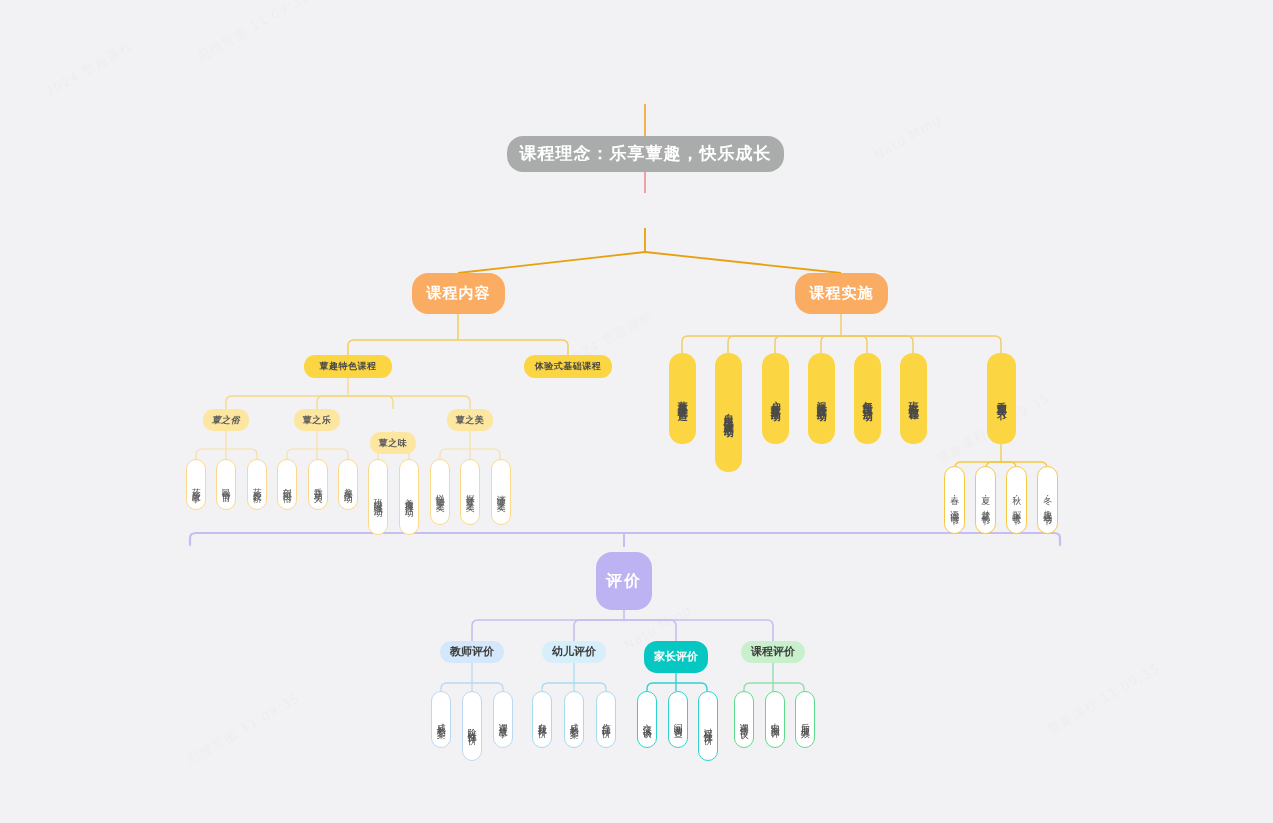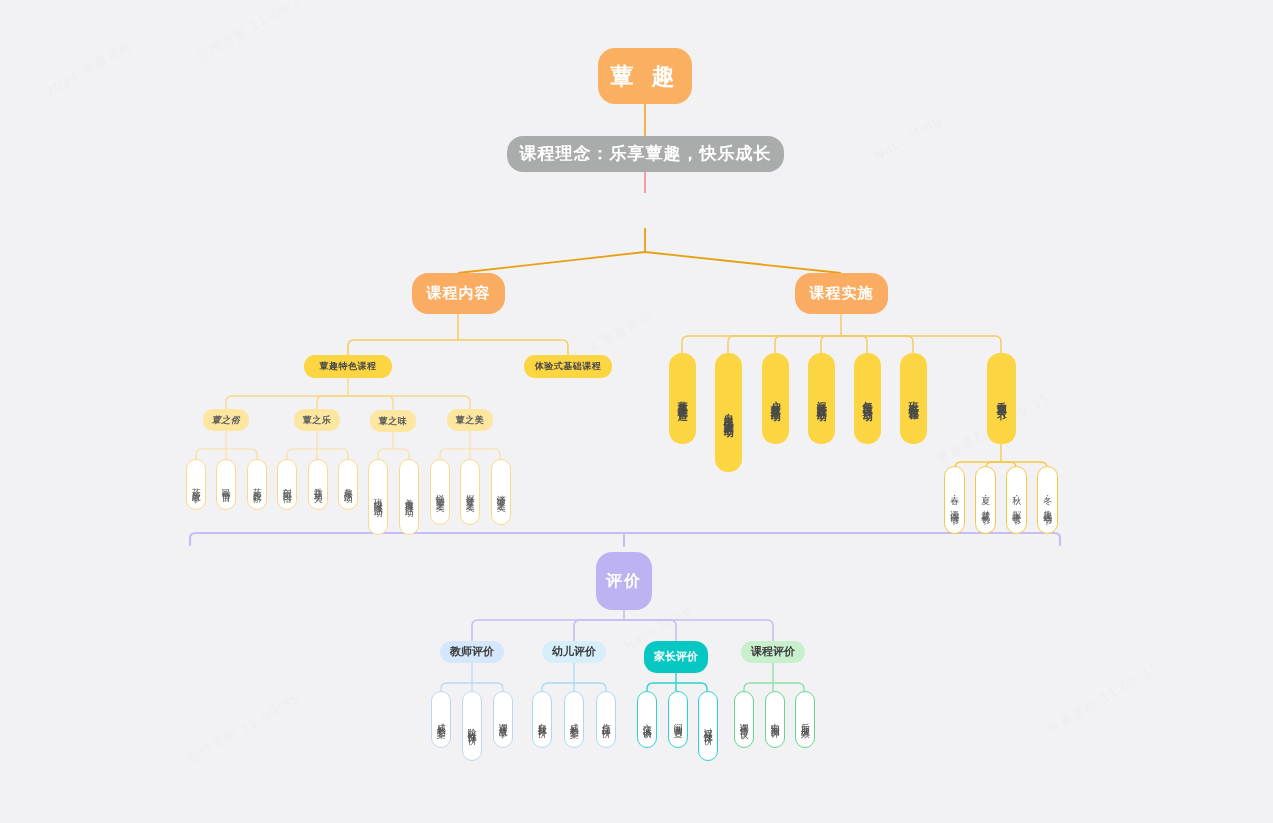--- a/index.html
+++ b/index.html
@@ -141,35 +141,34 @@
     <path d="M647,691 L647,689 Q647,683 653,683 L676,683" stroke="#2ed3cf" stroke-width="1.4" fill="none"></path>
     <path d="M676,683 L676,691" stroke="#2ed3cf" stroke-width="1.4" fill="none"></path>
     <path d="M707,691 L707,689 Q707,683 701,683 L676,683" stroke="#2ed3cf" stroke-width="1.4" fill="none"></path>
 
     <path d="M773,663 L773,683" stroke="#8fe0ac" stroke-width="1.4" fill="none"></path>
     <path d="M744,691 L744,689 Q744,683 750,683 L773,683" stroke="#8fe0ac" stroke-width="1.4" fill="none"></path>
     <path d="M773,683 L773,691" stroke="#8fe0ac" stroke-width="1.4" fill="none"></path>
     <path d="M804,691 L804,689 Q804,683 798,683 L773,683" stroke="#8fe0ac" stroke-width="1.4" fill="none"></path>
   </svg>
 
-  <div class="node n-root" style="left:598px;top:48px;width:94px;height:56px;">蕈 趣</div>
 
   <div class="node n-idea" style="left:507px;top:136px;width:277px;height:36px;font-family:Liberation Serif, serif;">课程理念：乐享蕈趣，快乐成长</div>
 
 
   <div class="node n-l2" style="left:412px;top:273px;width:93px;height:41px;">课程内容</div>
 
   <div class="node n-l2" style="left:795px;top:273px;width:93px;height:41px;">课程实施</div>
 
   <div class="node n-l3" style="left:304px;top:355px;width:88px;height:23px;">蕈趣特色课程</div>
   <div class="node n-l3" style="left:524px;top:355px;width:88px;height:23px;">体验式基础课程</div>
 
   <div class="node n-l4" style="left:203px;top:409px;width:46px;height:22px;font-style:italic;">蕈之俗</div>
   <div class="node n-l4" style="left:294px;top:409px;width:46px;height:22px;">蕈之乐</div>
-  <div class="node n-l4" style="left:370px;top:410px;width:46px;height:22px;">蕈之味</div>
+  <div class="node n-l4" style="left:370px;top:432px;width:46px;height:22px;">蕈之味</div>
   <div class="node n-l4" style="left:447px;top:409px;width:46px;height:22px;">蕈之美</div>
 
   <div class="node n-leaf v" style="left:186px;top:459px;width:20px;height:51px;">菇乡故事</div>
   <div class="node n-leaf v" style="left:216px;top:459px;width:20px;height:51px;">民俗节目</div>
   <div class="node n-leaf v" style="left:247px;top:459px;width:20px;height:51px;">菇乡农耕</div>
 
   <div class="node n-leaf v" style="left:277px;top:459px;width:20px;height:51px;">创玩民俗</div>
   <div class="node n-leaf v" style="left:308px;top:459px;width:20px;height:51px;">香菇功夫</div>
   <div class="node n-leaf v" style="left:338px;top:459px;width:20px;height:51px;">趣乐活动</div>
 

